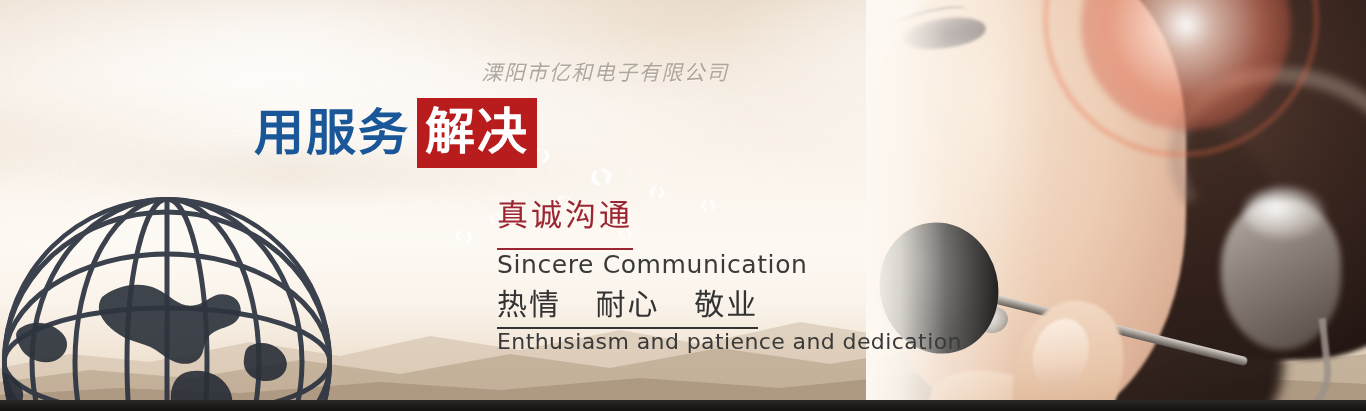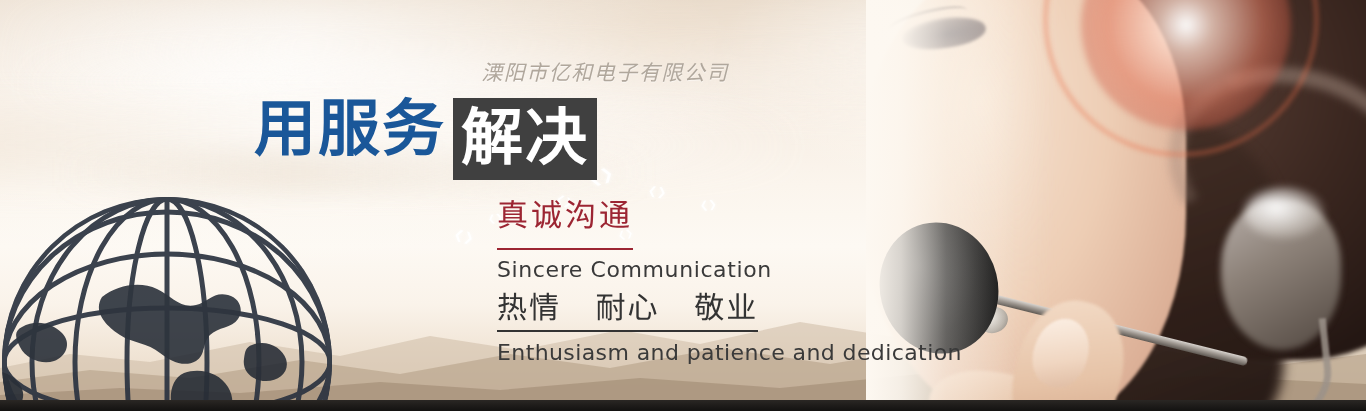--- a/index.html
+++ b/index.html
@@ -291,32 +291,32 @@
     letter-spacing: 1.5px;
     color: #b0a79c;
     text-shadow: 0 1px 1px rgba(255,255,255,.6);
     padding-left: 44px;
   }
   .headline {
     position: absolute;
     left: 252px;
     top: 98px;
     display: flex;
-    align-items: flex-start;
+    align-items: center;
     font-family: "DejaVu Sans", "Liberation Sans", sans-serif;
     font-weight: 700;
-    font-size: 62px;
+    font-size: 50px;
     line-height: 1;
     color: #1a5799;
     letter-spacing: 2px;
     white-space: nowrap;
   }
   .headline .hl-plain { padding: 0 2px; }
   .headline .hl-mark {
-    background: #404040;
+    background: #b91c1c;
     color: #ffffff;
     padding: 9px 8px 11px 8px;
     margin: 0 5px;
     letter-spacing: 2px;
   }
   .tagline {
     position: absolute;
     left: 497px;
     top: 198px;
     font-family: "DejaVu Sans", "Liberation Sans", sans-serif;
@@ -325,41 +325,40 @@
     font-size: 31px;
     font-weight: 400;
     color: #9c2532;
     letter-spacing: 3px;
     border-bottom: 2px solid #9c2532;
     display: inline-block;
     padding-bottom: 14px;
     line-height: 1.15;
   }
   .en-line1 {
-    margin-top: 7px;
-    font-size: 22px;
+    font-size: 25px;
     font-weight: 400;
     color: #3a3a3a;
     letter-spacing: .6px;
     white-space: nowrap;
   }
   .cn-dark {
     margin-top: 9px;
     font-size: 30px;
     font-weight: 400;
     color: #333333;
     letter-spacing: 2px;
     border-bottom: 2px solid #333333;
     display: inline-block;
     padding-bottom: 5px;
     line-height: 1.15;
     white-space: pre;
   }
   .en-line2 {
-    margin-top: 8px;
+    margin-top: 0;
     font-size: 22px;
     font-weight: 400;
     color: #3a3a3a;
     letter-spacing: .4px;
     white-space: nowrap;
   }
 </style>
 </head>
 <body>
 

